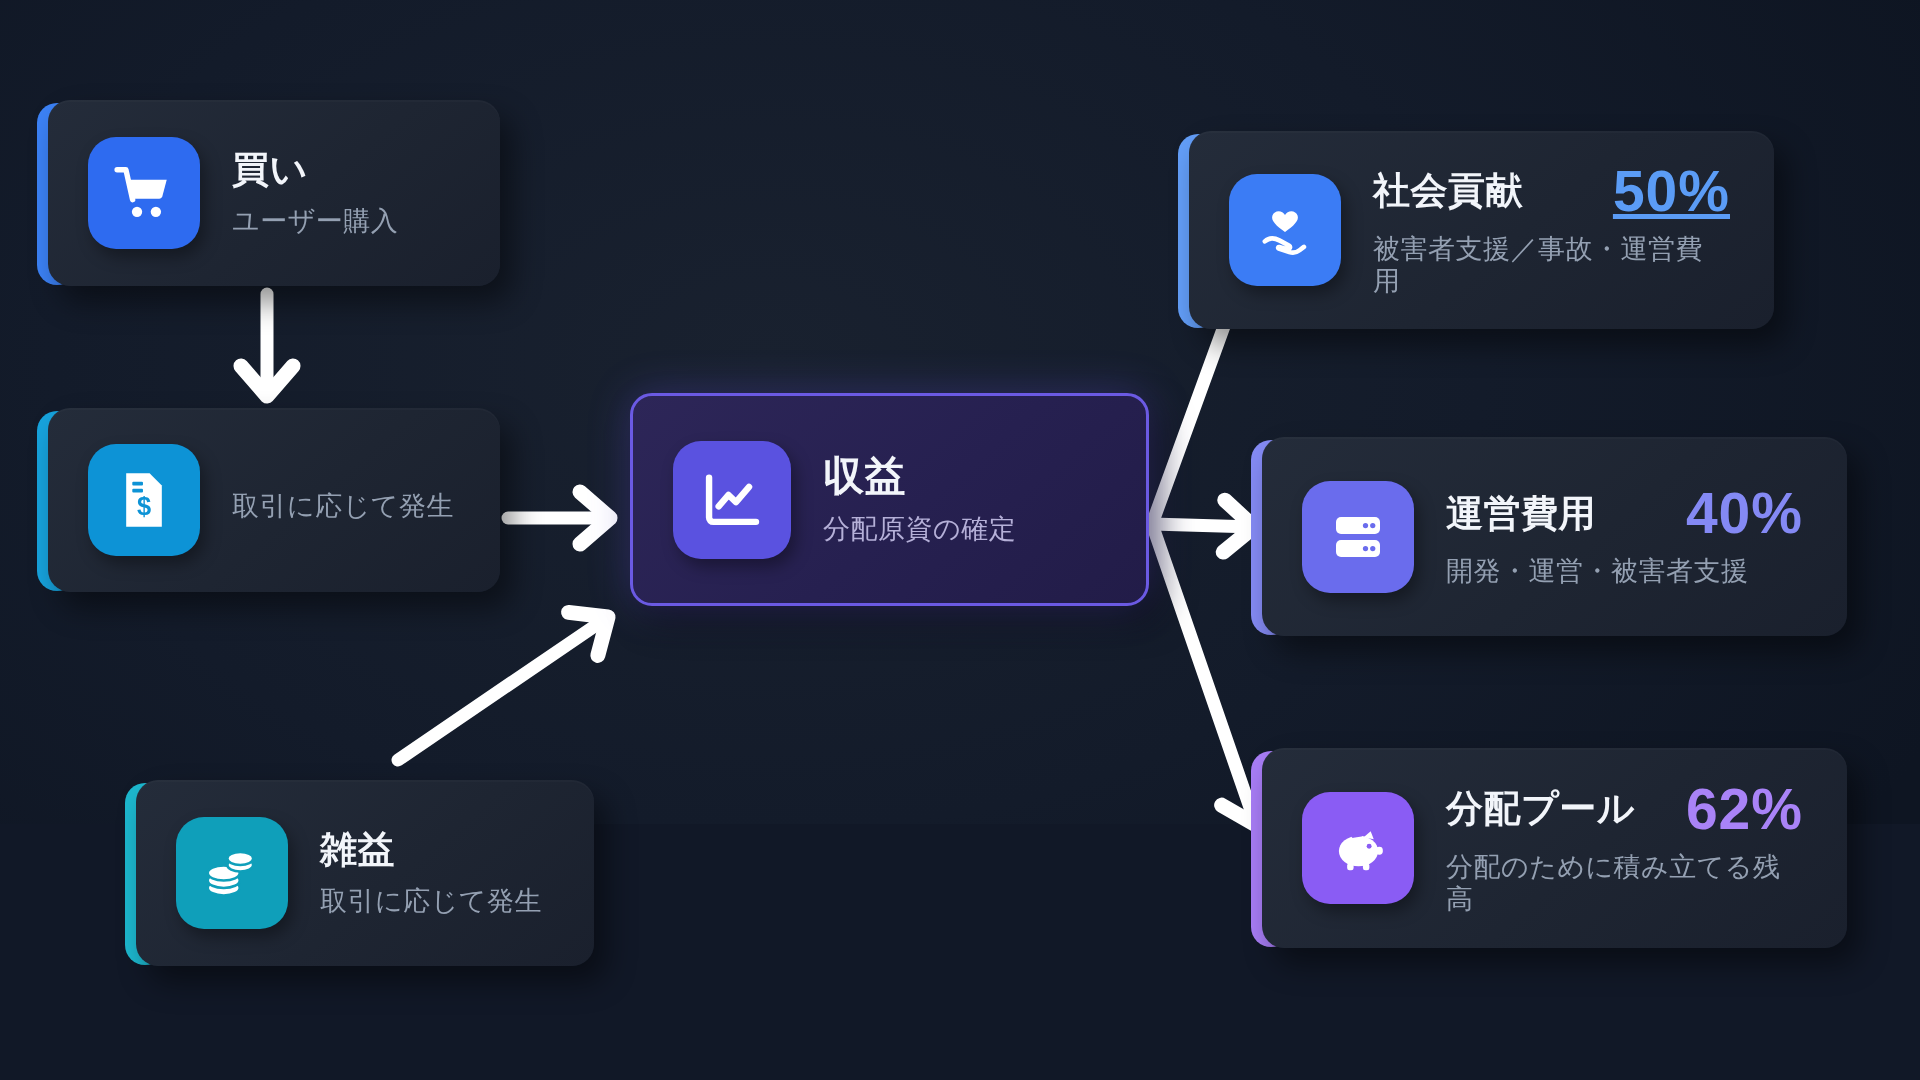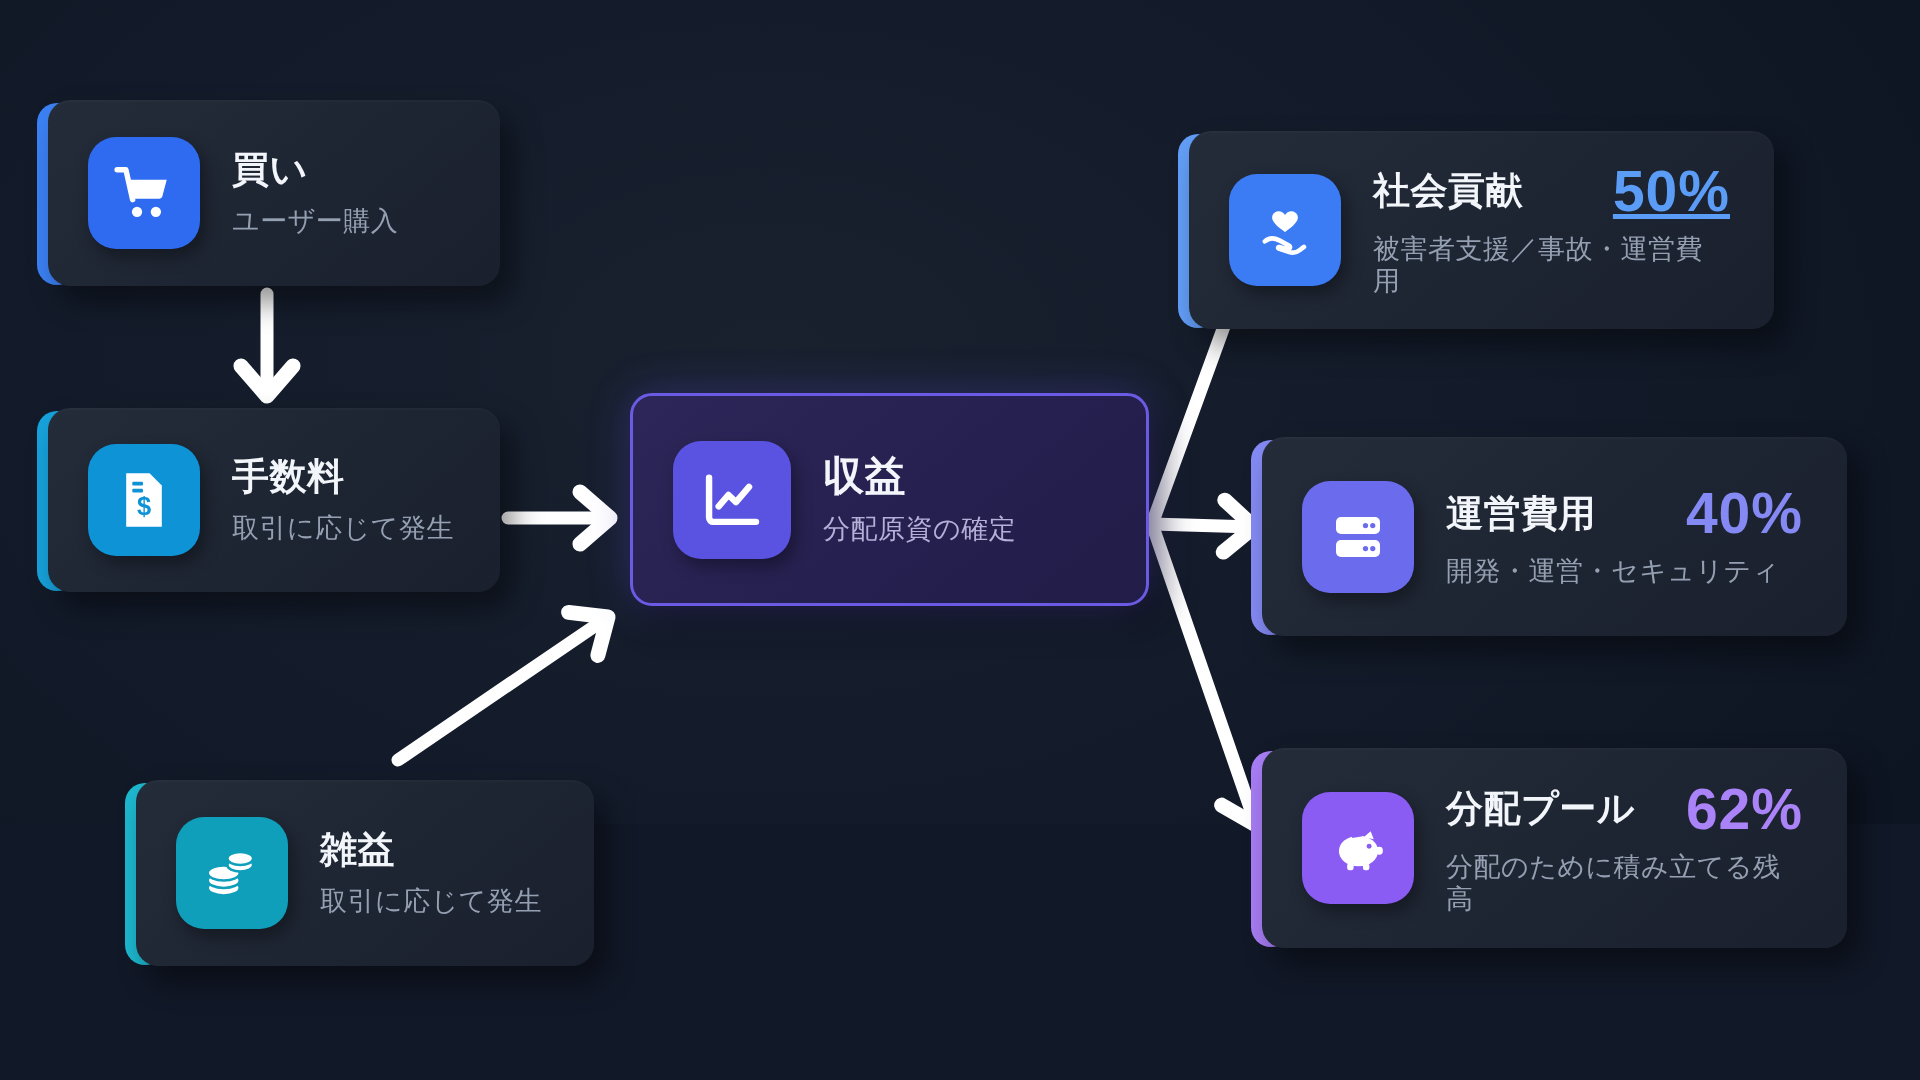--- a/index.html
+++ b/index.html
@@ -98,24 +98,20 @@
     <div class="body">
       <div class="tile" style="background: rgb(13, 147, 214);">
         <svg width="56" height="62" viewBox="0 0 22 24">
           <path d="M4 1.5 h9.2 l4.8 4.8 V22.5 H4 z" fill="#fff"></path>
           <rect x="6.4" y="4.8" width="4.2" height="1.5" rx="0.4" style="fill: rgb(13, 147, 214);"></rect>
           <rect x="6.4" y="7.6" width="4.2" height="1.5" rx="0.4" style="fill: rgb(13, 147, 214);"></rect>
           <text x="11" y="18" text-anchor="middle" font-size="10" font-weight="bold" style="fill: rgb(13, 147, 214);">$</text>
         </svg>
       </div>
       <div class="texts">
-        <div class="trow">
-          <span class="title">手数料</span>
-
-        </div>
         <div class="sub">取引に応じて発生</div>
       </div>
     </div>
   </div>
 
   <div class="node" style="left:136px;top:780px;width:458px;height:186px">
     <span class="accent" style="background: rgb(29, 184, 207);"></span>
     <div class="body">
       <div class="tile" style="background: rgb(15, 159, 186);">
         <svg width="62" height="62" viewBox="0 0 24 24">
@@ -186,21 +182,21 @@
           <circle cx="17.9" cy="7.4" r="1.05" style="fill: rgb(106, 108, 237);"></circle>
           <circle cx="15" cy="16.6" r="1.05" style="fill: rgb(106, 108, 237);"></circle>
           <circle cx="17.9" cy="16.6" r="1.05" style="fill: rgb(106, 108, 237);"></circle>
         </svg>
       </div>
       <div class="texts">
         <div class="trow">
           <span class="title">運営費用</span>
           <span class="pct" style="color: rgb(132, 137, 244);">40%</span>
         </div>
-        <div class="sub">開発・運営・セキュリティ</div>
+        <div class="sub">開発・運営・被害者支援</div>
       </div>
     </div>
   </div>
 
   <div class="node" style="left:1262px;top:748px;width:585px;height:200px">
     <span class="accent" style="background: rgb(168, 125, 246);"></span>
     <div class="body">
       <div class="tile" style="background: rgb(138, 92, 244);">
         <svg width="62" height="62" viewBox="0 0 24 24">
           <path d="M14.2 7.8 l2.7-2.3 1.2 3.1 z" fill="#fff"></path>

